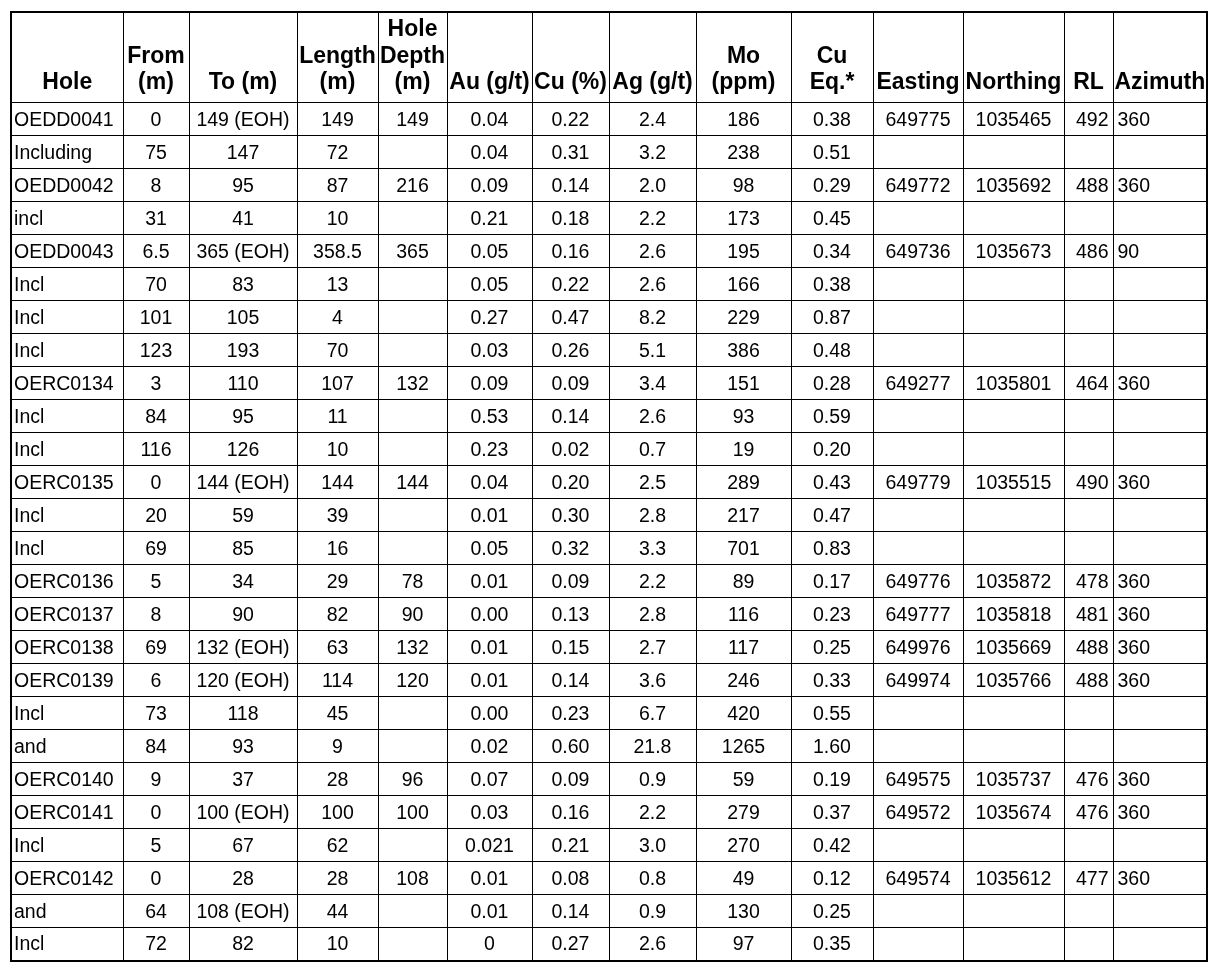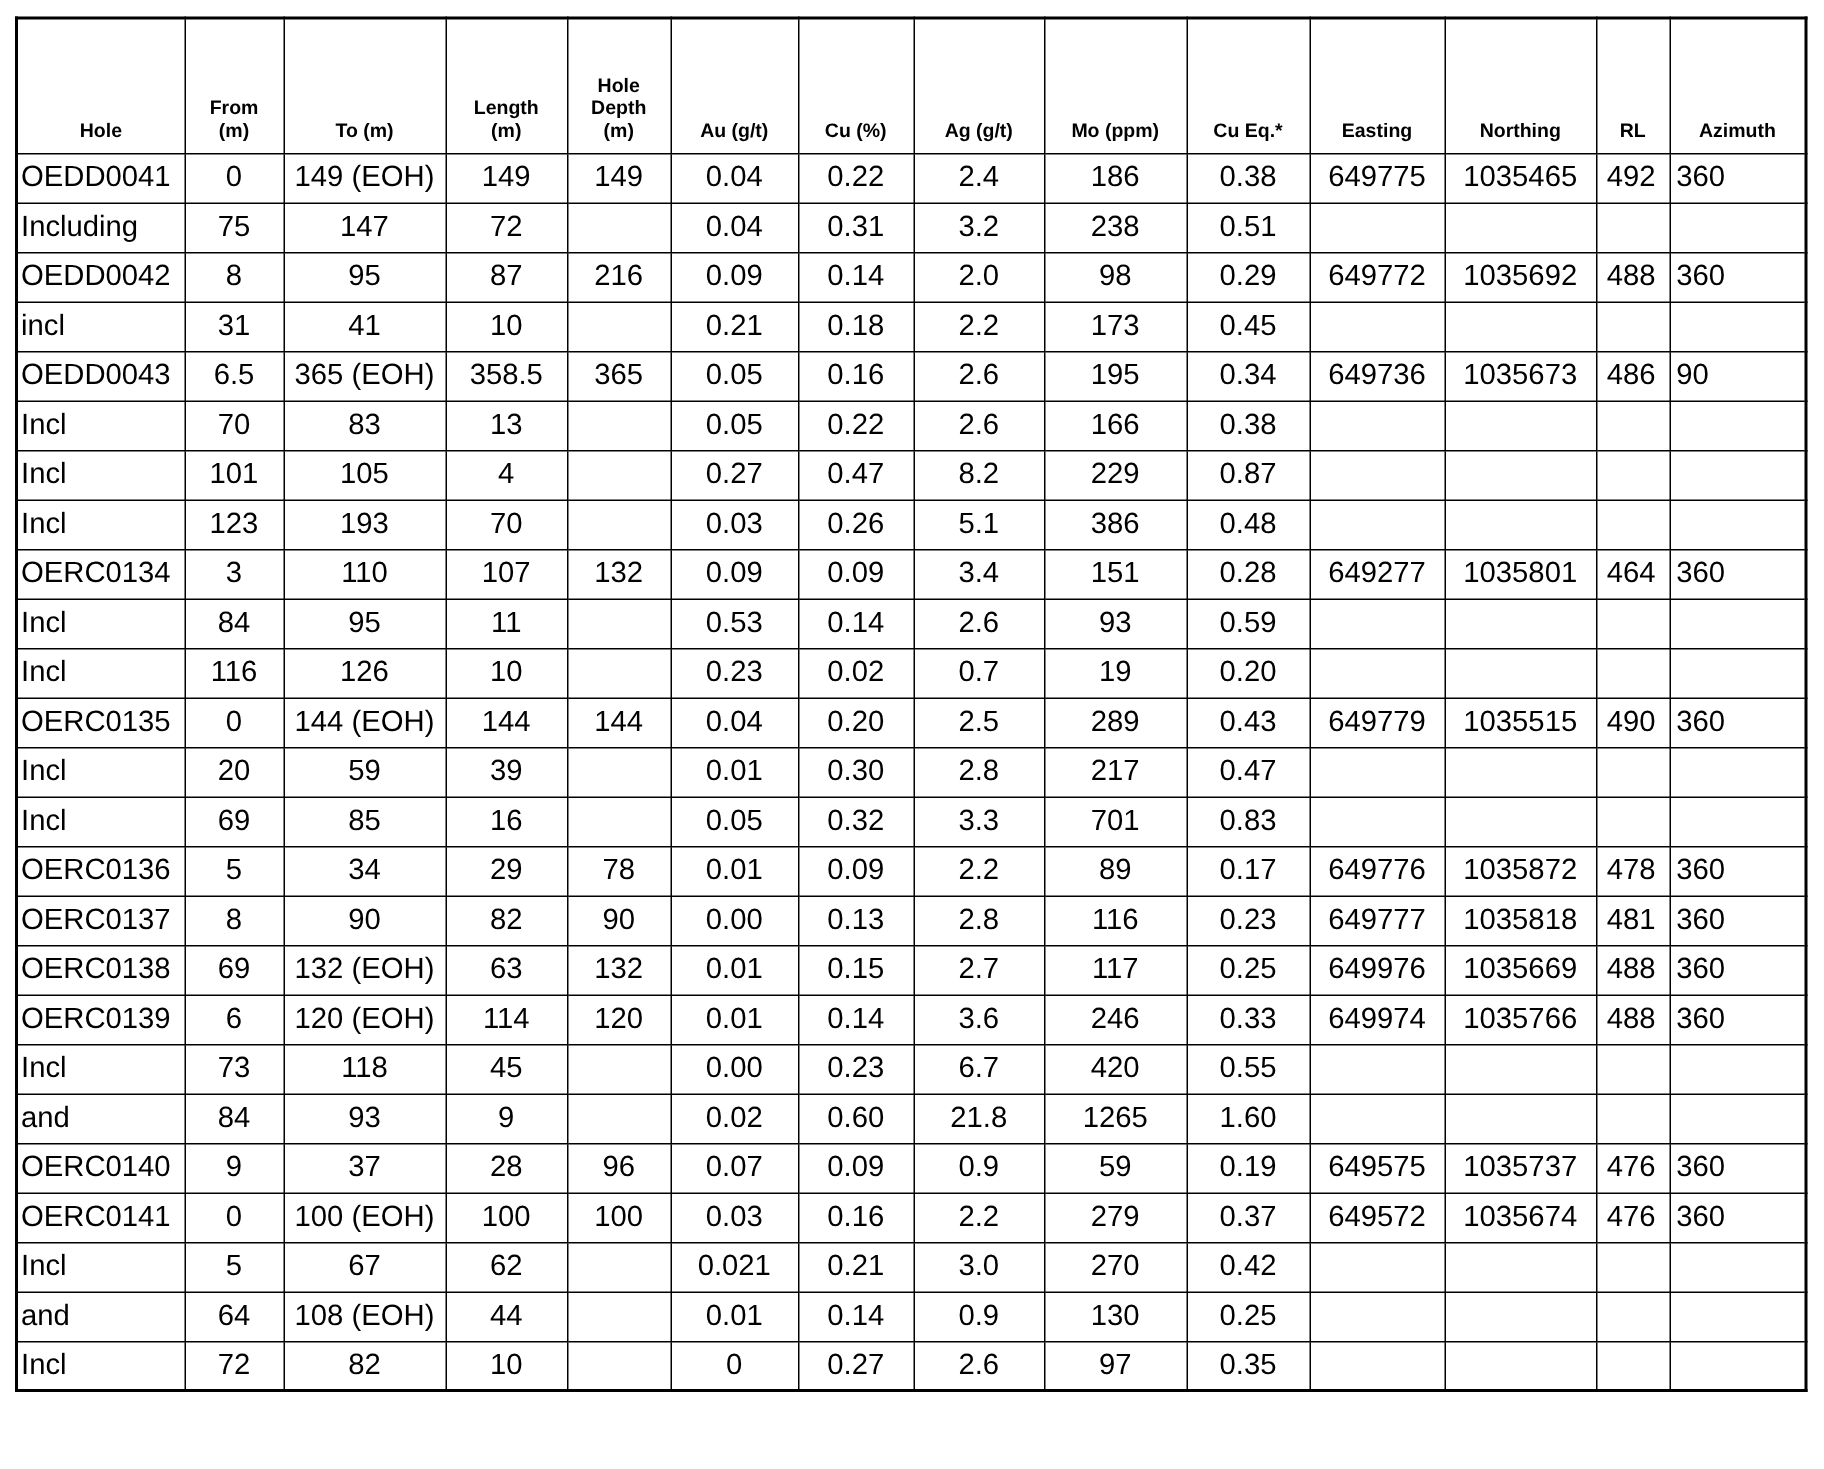--- a/index.html
+++ b/index.html
@@ -22,40 +22,40 @@
     table-layout: fixed;
     border: 2.5px solid #000000;
   }
   table.drill-table th,
   table.drill-table td {
     border: 1.5px solid #000000;
     overflow: hidden;
     box-sizing: border-box;
   }
   table.drill-table th {
-    font-size: 13px;
+    font-size: 23px;
     font-weight: bold;
     vertical-align: bottom;
     white-space: pre-line;
     line-height: 1.16;
     height: 90px;
     padding: 2px 1px 7px 1px;
   }
   table.drill-table td {
     font-size: 19.5px;
     font-weight: normal;
     text-align: center;
     vertical-align: middle;
     white-space: nowrap;
     height: 33px;
     padding: 0 2px;
   }
   
   table.drill-table td:nth-child(1)  { text-align: left; padding-right: 4px; }
-  table.drill-table td:nth-child(13) { text-align: center; padding-right: 4px; }
+  table.drill-table td:nth-child(13) { text-align: right; padding-right: 4px; }
   table.drill-table td:nth-child(14) { text-align: left;  padding-left: 4px; }
 </style>
 </head>
 <body>
 
 <table class="drill-table">
   <colgroup id="colgroup">
       <col style="width: 112px;">
       <col style="width: 66px;">
       <col style="width: 108px;">
@@ -456,20 +456,36 @@
         <td>0.21</td>
         <td>3.0</td>
         <td>270</td>
         <td>0.42</td>
         <td></td>
         <td></td>
         <td></td>
         <td></td>
       </tr>
       <tr>
+        <td>OERC0142</td>
+        <td>0</td>
+        <td>28</td>
+        <td>28</td>
+        <td>108</td>
+        <td>0.01</td>
+        <td>0.08</td>
+        <td>0.8</td>
+        <td>49</td>
+        <td>0.12</td>
+        <td>649574</td>
+        <td>1035612</td>
+        <td>477</td>
+        <td>360</td>
+      </tr>
+      <tr>
         <td>and</td>
         <td>64</td>
         <td>108 (EOH)</td>
         <td>44</td>
         <td></td>
         <td>0.01</td>
         <td>0.14</td>
         <td>0.9</td>
         <td>130</td>
         <td>0.25</td>

